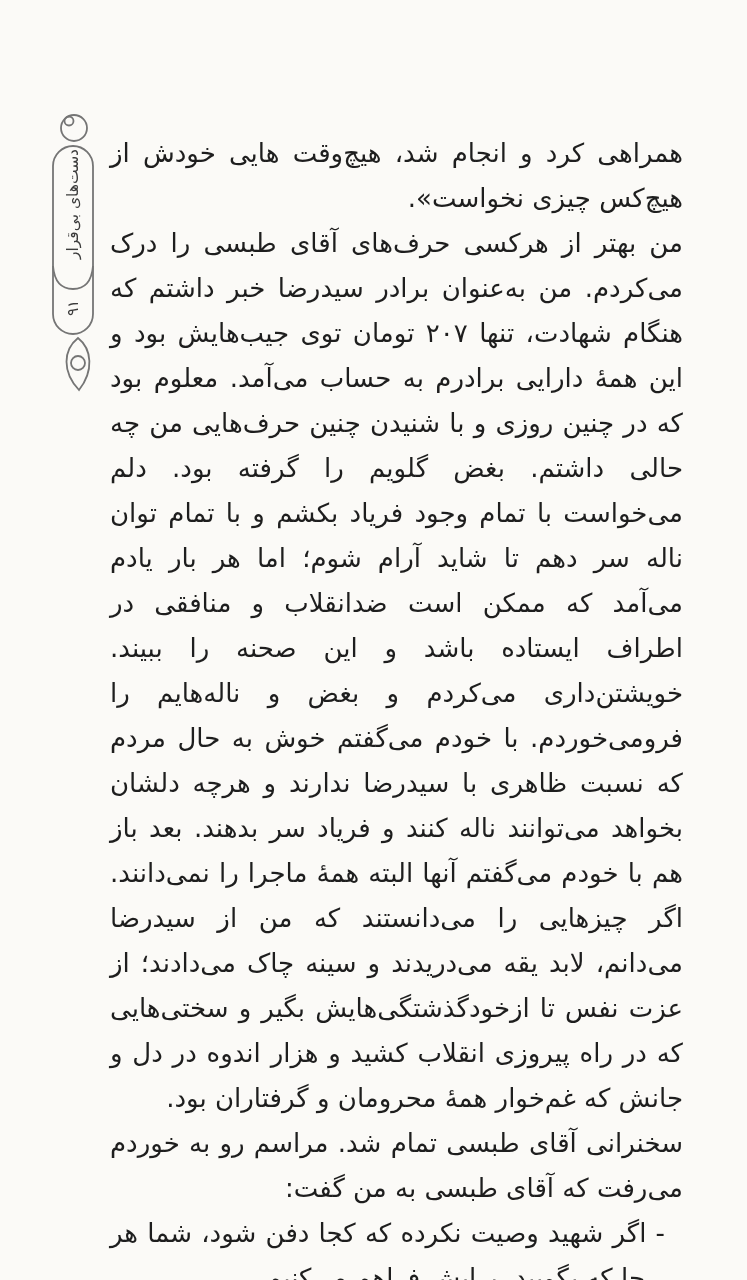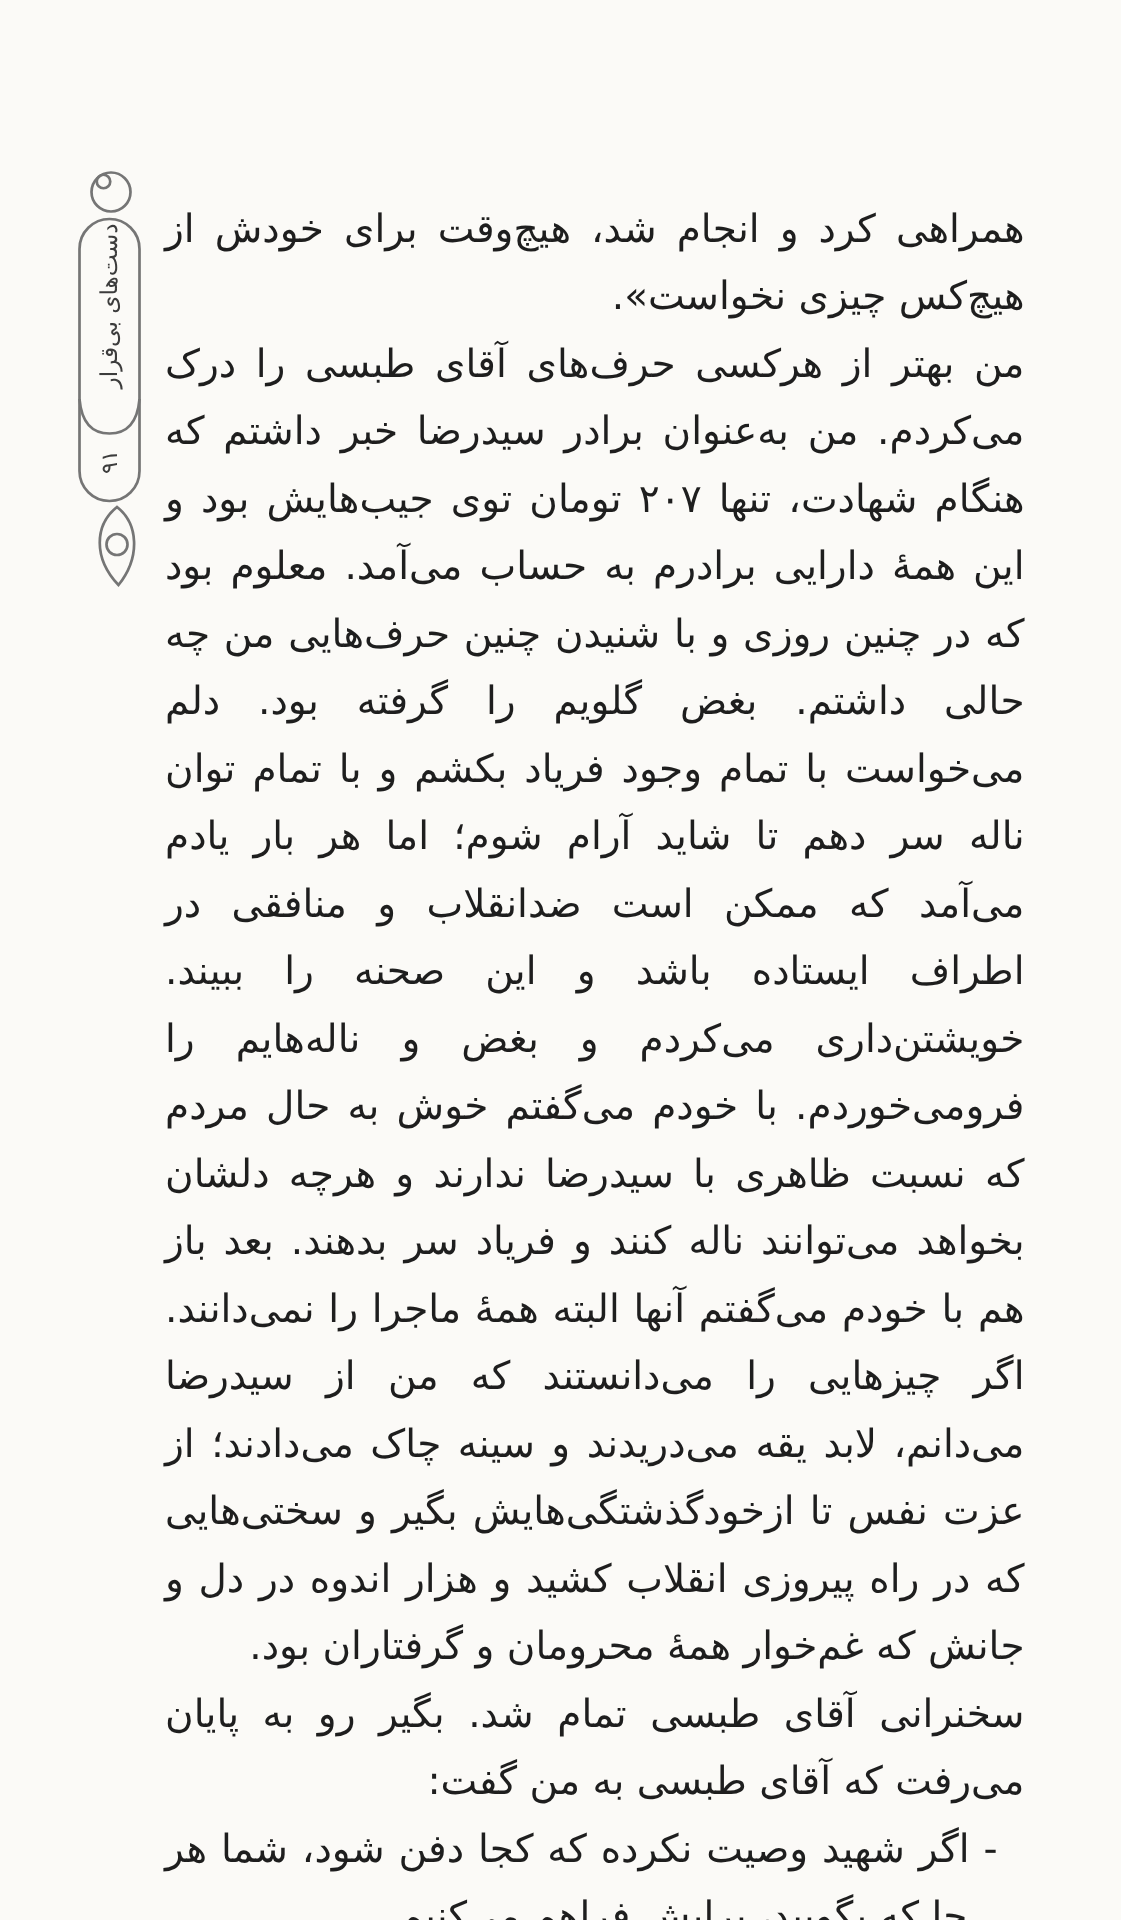--- a/index.html
+++ b/index.html
@@ -96,18 +96,18 @@
 
       <path d="M78,338 C63,350 62,372 79,390 C94,371 92,349 78,338 Z"></path>
       <circle cx="78" cy="363" r="7"></circle>
     </g>
   </svg>
   <div class="vertical-title">دست‌های بی‌قرار</div>
   <div class="vertical-page-number">۹۱</div>
 </div>
 
 <div class="text-block">
-  <p class="para">همراهی کرد و انجام شد، هیچ‌وقت برای خودش از هیچ‌کس چیزی نخواست».</p>
+  <p class="para">همراهی کرد و انجام شد، هیچ‌وقت هایی خودش از هیچ‌کس چیزی نخواست».</p>
   <p class="para">من بهتر از هرکسی حرف‌های آقای طبسی را درک می‌کردم. من به‌عنوان برادر سیدرضا خبر داشتم که هنگام شهادت، تنها ۲۰۷ تومان توی جیب‌هایش بود و این همهٔ دارایی برادرم به حساب می‌آمد. معلوم بود که در چنین روزی و با شنیدن چنین حرف‌هایی من چه حالی داشتم. بغض گلویم را گرفته بود. دلم می‌خواست با تمام وجود فریاد بکشم و با تمام توان ناله سر دهم تا شاید آرام شوم؛ اما هر بار یادم می‌آمد که ممکن است ضدانقلاب و منافقی در اطراف ایستاده باشد و این صحنه را ببیند. خویشتن‌داری می‌کردم و بغض و ناله‌هایم را فرومی‌خوردم. با خودم می‌گفتم خوش به حال مردم که نسبت ظاهری با سیدرضا ندارند و هرچه دلشان بخواهد می‌توانند ناله کنند و فریاد سر بدهند. بعد باز هم با خودم می‌گفتم آنها البته همهٔ ماجرا را نمی‌دانند. اگر چیزهایی را می‌دانستند که من از سیدرضا می‌دانم، لابد یقه می‌دریدند و سینه چاک می‌دادند؛ از عزت نفس تا ازخودگذشتگی‌هایش بگیر و سختی‌هایی که در راه پیروزی انقلاب کشید و هزار اندوه در دل و جانش که غم‌خوار همهٔ محرومان و گرفتاران بود.</p>
-  <p class="para">سخنرانی آقای طبسی تمام شد. بگیر رو به پایان می‌رفت که آقای طبسی به من گفت:</p>
+  <p class="para">سخنرانی آقای طبسی تمام شد. مراسم رو به خوردم می‌رفت که آقای طبسی به من گفت:</p>
   <p class="para dialogue-hanging">- اگر شهید وصیت نکرده که کجا دفن شود، شما هر جا که بگویید، برایش فراهم می‌کنیم.</p>
 
 </div>
 
 </body></html>

